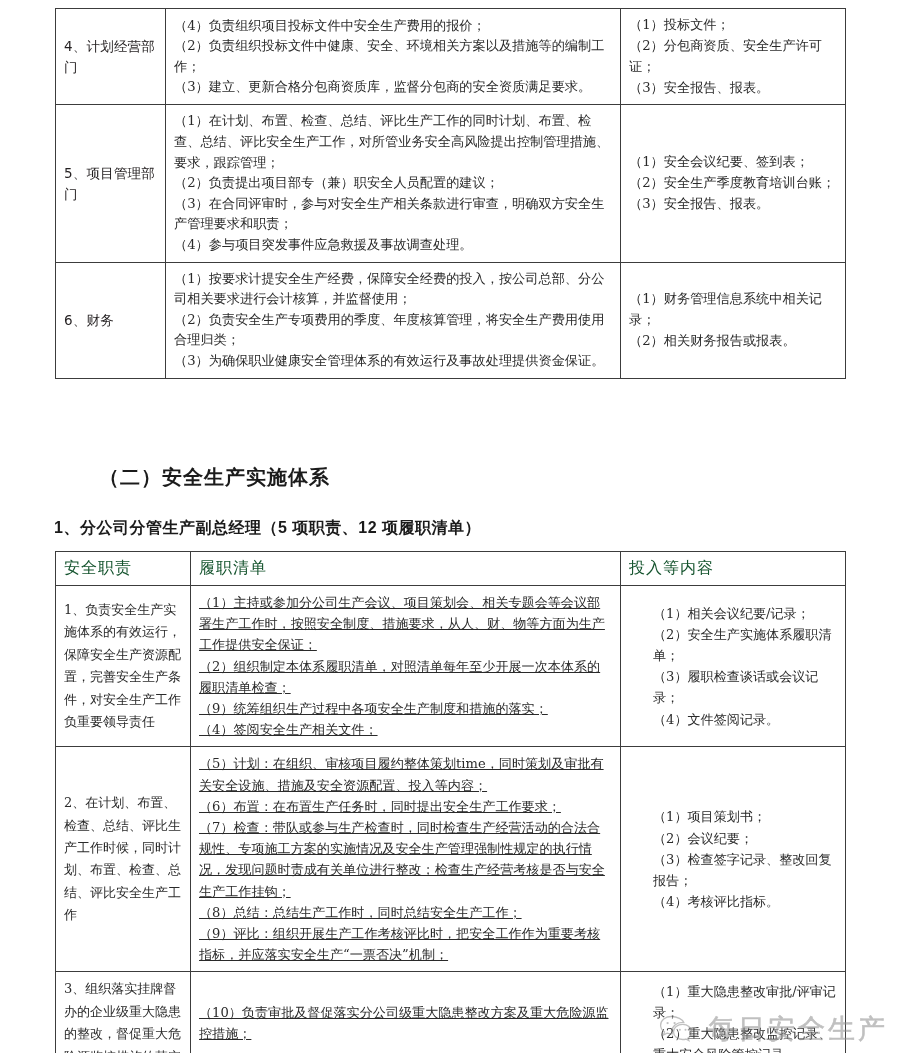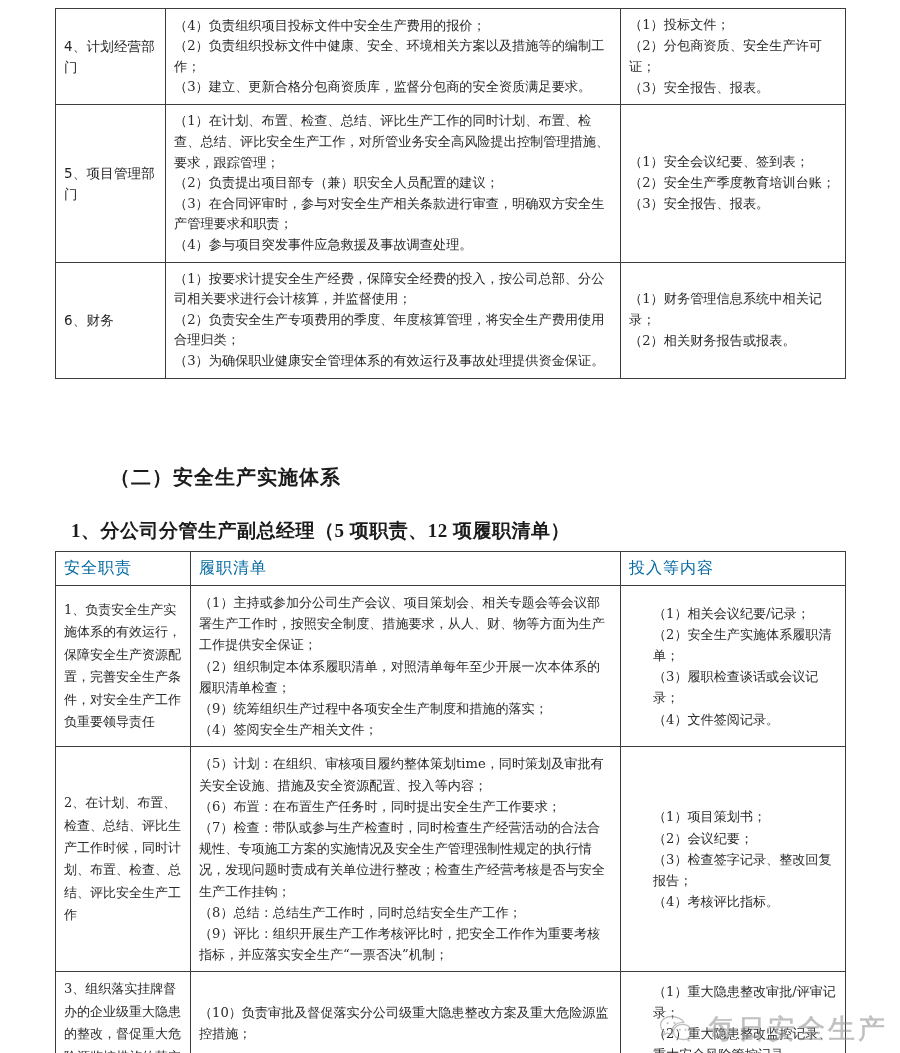--- a/index.html
+++ b/index.html
@@ -75,38 +75,38 @@
     line-height: 1.58;
     color: #2a2a2a;
     padding-left: 14px;
     border-radius: 19px;
   }
   .rec-cell .ln { display: block; }
 
   
   .heading-block {
     position: absolute;
-    left: 55px;
+    left: 44px;
     top: 464px;
     width: 800px;
   }
   .h-sub {
     font-family: "DejaVu Sans", "Liberation Sans", sans-serif;
     font-weight: bold;
     font-size: 20px;
     letter-spacing: 1px;
     margin: 0 0 0 55px;
     color: #1b1b1b;
   }
   .h-item {
-    font-family: Liberation Serif, serif;
+    font-family: Liberation Sans, sans-serif;
     font-weight: bold;
-    font-size: 19px;
+    font-size: 16px;
     letter-spacing: 0.5px;
-    margin: 27px 0 0 16px;
+    margin: 27px 0 0 10px;
     color: #1b1b1b;
     white-space: nowrap;
   }
 
   
   .table-bottom {
     position: absolute;
     top: 551px;
     left: 55px;
     width: 790px;
@@ -117,36 +117,37 @@
   .col-list2 { width: 430px; }
   .col-rec2  { width: 225px; }
 
   .th-cell {
     text-align: center;
     font-family: "DejaVu Sans", "Liberation Sans", sans-serif;
     font-weight: bold;
     font-size: 16px;
     letter-spacing: 1px;
     padding: 10px 4px;
-    color: #0369a1;
+    color: #14532d;
   }
 
   .duty-cell {
     font-size: 13px;
     line-height: 1.72;
     color: #2a2a2a;
     padding: 8px 9px;
     text-align: justify;
     text-justify: inter-ideograph;
   }
   .list-cell {
     font-size: 13.1px;
     line-height: 1.62;
     color: #2a2a2a;
     padding: 7px 9px;
+    text-decoration: underline;
   }
   .list-cell .ln { display: block; }
   .rec-cell2 {
     font-size: 13.1px;
     line-height: 1.62;
     color: #2a2a2a;
     padding: 7px 6px 7px 13px;
   }
   .rec-cell2 .ln { display: block; margin-left: 24px; }
 

